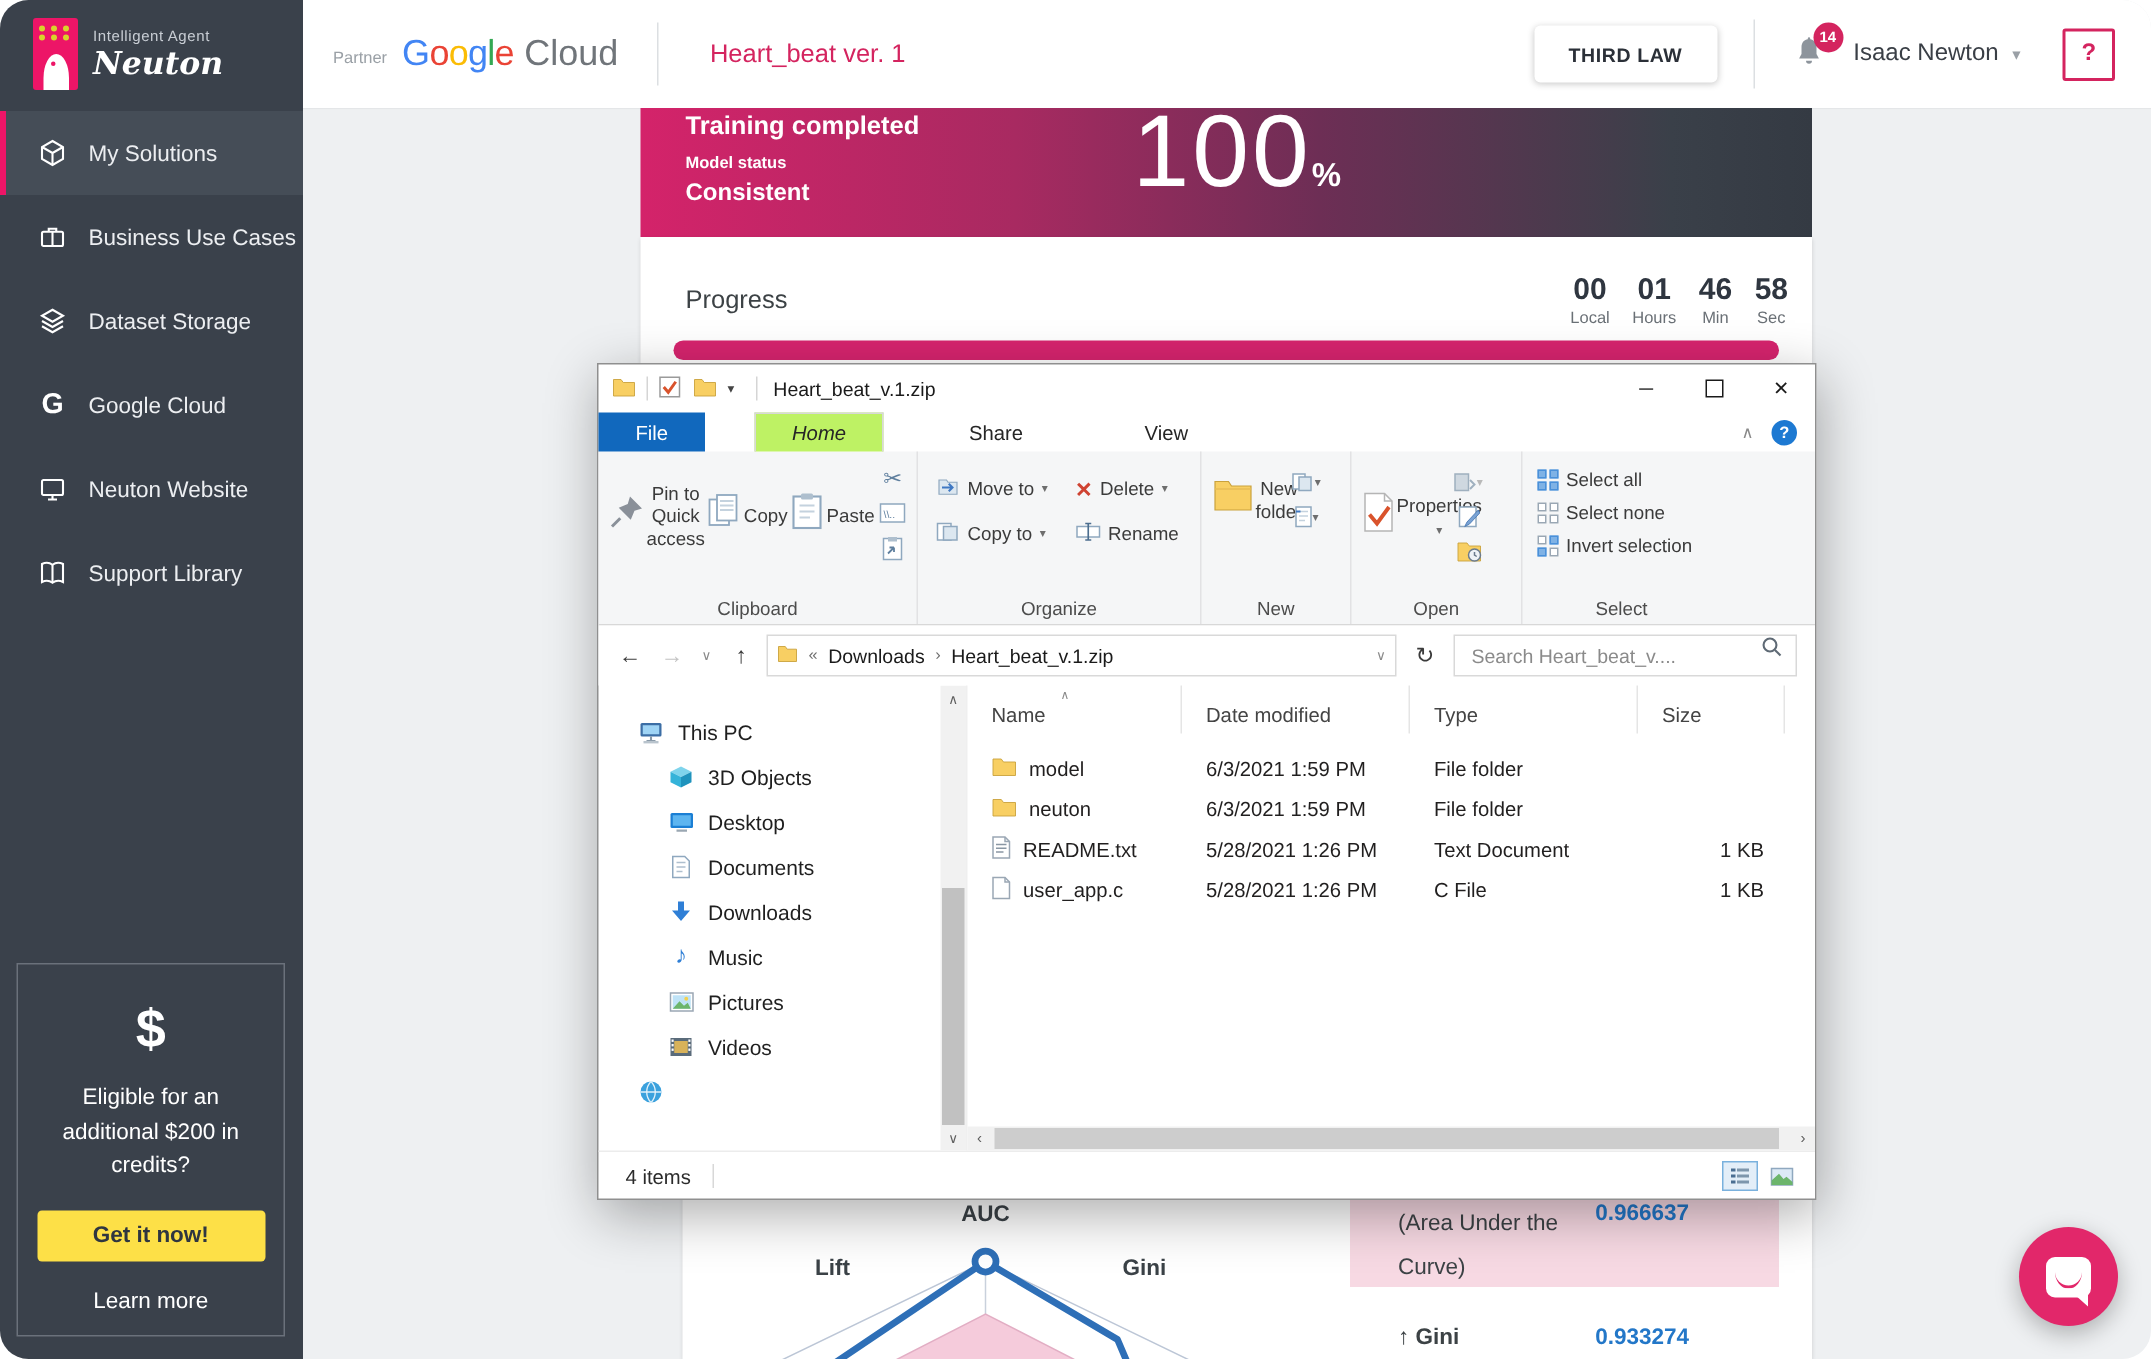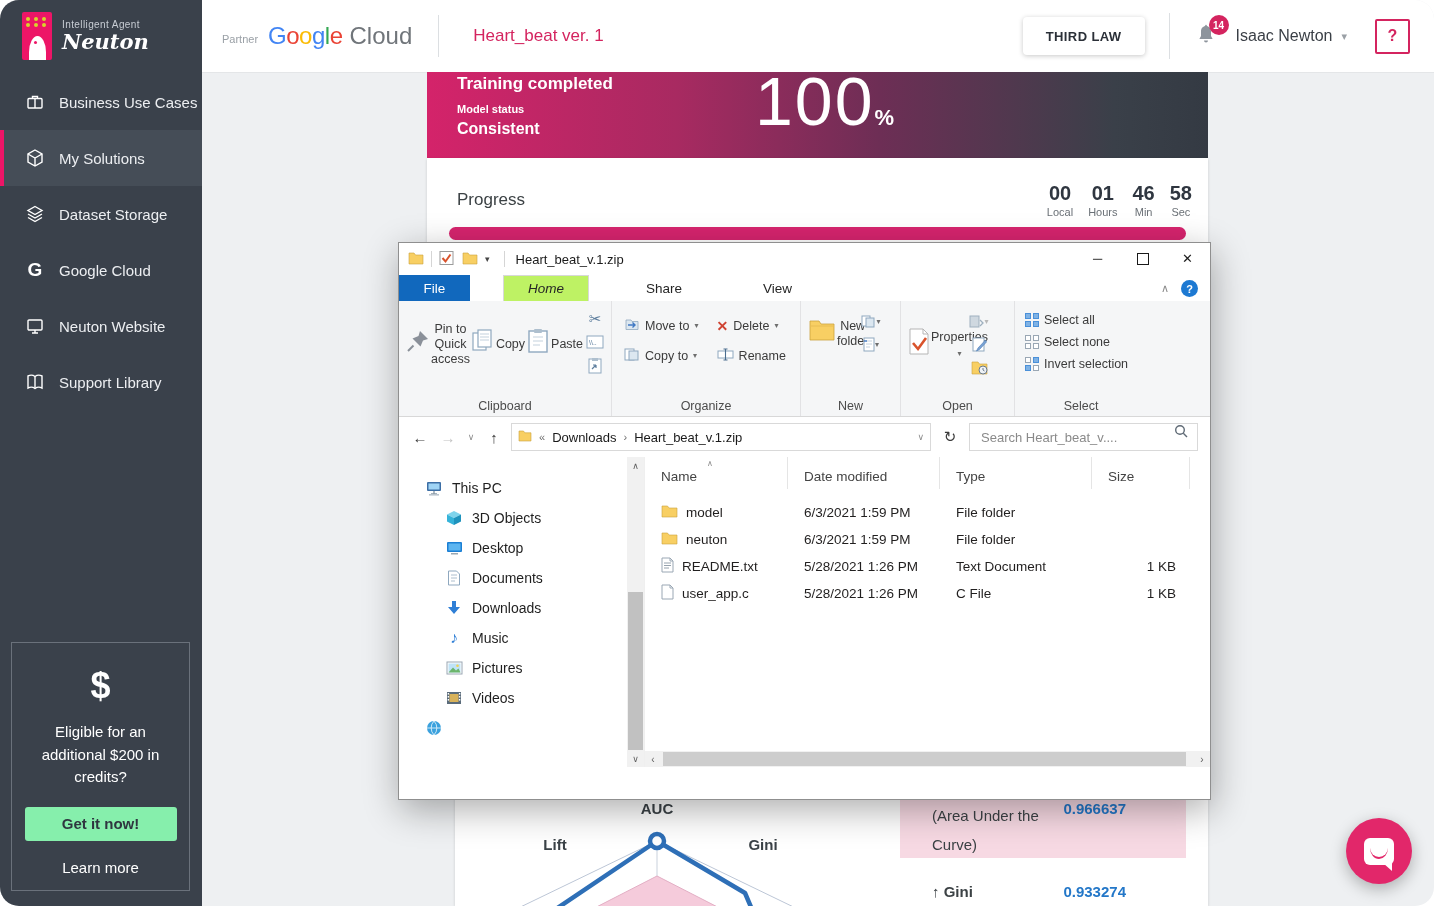--- a/index.html
+++ b/index.html
@@ -21,21 +21,21 @@
             color:#eceef1;font-size:15px;cursor:pointer;}
   .nav-item.active{background:#454d57;border-left-color:#ed1567;}
   .nav-ic{width:22px;height:22px;flex:0 0 auto;display:flex;align-items:center;justify-content:center;}
   .nav-ic svg{display:block;}
   .gletter{font-size:19px;font-weight:bold;color:#fff;}
   
   .promo{position:absolute;left:11px;top:642px;width:177px;height:247px;border:1px solid #6a717b;
          display:flex;flex-direction:column;align-items:center;color:#fff;}
   .promo-dollar{font-size:36px;font-weight:bold;margin-top:22px;}
   .promo-text{font-size:15px;line-height:1.5;text-align:center;margin-top:14px;width:150px;}
-  .promo-btn{margin-top:18px;width:152px;height:34px;background:#86efac;color:#2f3640;font-weight:bold;
+  .promo-btn{margin-top:18px;width:152px;height:34px;background:#fde047;color:#2f3640;font-weight:bold;
              font-size:15px;border:0;border-radius:3px;display:flex;align-items:center;justify-content:center;cursor:pointer;}
   .promo-link{margin-top:18px;font-size:15px;cursor:pointer;}
 
   
   .topbar{position:absolute;left:202px;top:0;width:1232px;height:72px;background:#fff;border-bottom:1px solid #e4e6e8;
           display:flex;align-items:center;z-index:1;}
   .partner-label{font-size:11px;color:#9aa0a6;margin-left:20px;margin-right:10px;margin-top:6px;}
   .glogo{font-size:24px;letter-spacing:-.5px;font-weight:500;}
   .gl0,.gl3{color:#4285F4;} .gl1,.gl5{color:#EA4335;} .gl2{color:#FBBC05;} .gl4{color:#34A853;}
   .gcloud{font-size:24px;color:#70757a;margin-left:7px;font-weight:400;}
@@ -192,37 +192,37 @@
           </span>
         <span class="logo-head"></span>
           <span class="logo-eye"></span>
       </div>
       <div>
         <div class="logo-small">Intelligent Agent</div>
         <div class="logo-name">Neuton</div>
       </div>
     </div>
     <nav class="nav">
+      <div class="nav-item active">
+        <span class="nav-ic">
+          <svg width="20" height="20" viewBox="0 0 20 20" fill="none" stroke="#fff" stroke-width="1.4">
+              <path d="M10 2 L17 6 V14 L10 18 L3 14 V6 Z"></path>
+              <path d="M3 6 L10 10 L17 6 M10 10 V18"></path>
+            </svg>
+        </span>
+        <span>My Solutions</span>
+      </div>
       <div class="nav-item">
         <span class="nav-ic">
           <svg width="20" height="20" viewBox="0 0 20 20" fill="none" stroke="#fff" stroke-width="1.4">
               <rect x="3" y="6.5" width="14" height="9.5" rx="1"></rect>
               <path d="M7.5 6.5 V4.5 h5 v2 M10 6.5 V16"></path>
             </svg>
         </span>
         <span>Business Use Cases</span>
-      </div>
-      <div class="nav-item active">
-        <span class="nav-ic">
-          <svg width="20" height="20" viewBox="0 0 20 20" fill="none" stroke="#fff" stroke-width="1.4">
-              <path d="M10 2 L17 6 V14 L10 18 L3 14 V6 Z"></path>
-              <path d="M3 6 L10 10 L17 6 M10 10 V18"></path>
-            </svg>
-        </span>
-        <span>My Solutions</span>
       </div>
       <div class="nav-item">
         <span class="nav-ic">
           <svg width="20" height="20" viewBox="0 0 20 20" fill="none" stroke="#fff" stroke-width="1.4">
               <path d="M10 2.5 L17 6.5 L10 10.5 L3 6.5 Z"></path>
               <path d="M3 10 L10 14 L17 10"></path>
               <path d="M3 13.5 L10 17.5 L17 13.5"></path>
             </svg>
         </span>
         <span>Dataset Storage</span>
@@ -739,20 +739,42 @@
           </div>
         </div>
         <div class="hscroll">
           <span class="hs-arrow" style="left:0">‹</span>
           <div class="hs-thumb"></div>
           <span class="hs-arrow" style="right:0">›</span>
         </div>
       </div>
     </div>
 
+    <div class="ex-status">
+      <span>4 items</span>
+      <span class="st-div"></span>
+      <span class="view-btns">
+        <span class="vbtn active">
+            <svg width="14" height="12" viewBox="0 0 14 12">
+              <rect x="1" y="1" width="3" height="2" fill="#4a6e92"></rect>
+              <rect x="5" y="1" width="8" height="2" fill="#7d96ac"></rect>
+              <rect x="1" y="5" width="3" height="2" fill="#4a6e92"></rect>
+              <rect x="5" y="5" width="8" height="2" fill="#7d96ac"></rect>
+              <rect x="1" y="9" width="3" height="2" fill="#4a6e92"></rect>
+              <rect x="5" y="9" width="8" height="2" fill="#7d96ac"></rect>
+            </svg>
+          </span>
+        <span class="vbtn">
+            <svg width="16" height="13" viewBox="0 0 16 13">
+              <rect x="1" y="1" width="14" height="11" fill="#dceaf6" stroke="#8fa8bf"></rect>
+              <path d="M1 9 L6 4.5 L9 8 L11 6.5 L15 10 V12 H1 Z" fill="#6cb56c"></path>
+            </svg>
+          </span>
+      </span>
+    </div>
   </div>
 
   <div class="chat-fab">
     <span class="chat-bubble">
         <span class="chat-smile"></span>
       </span>
   </div>
 
 </div>
 

